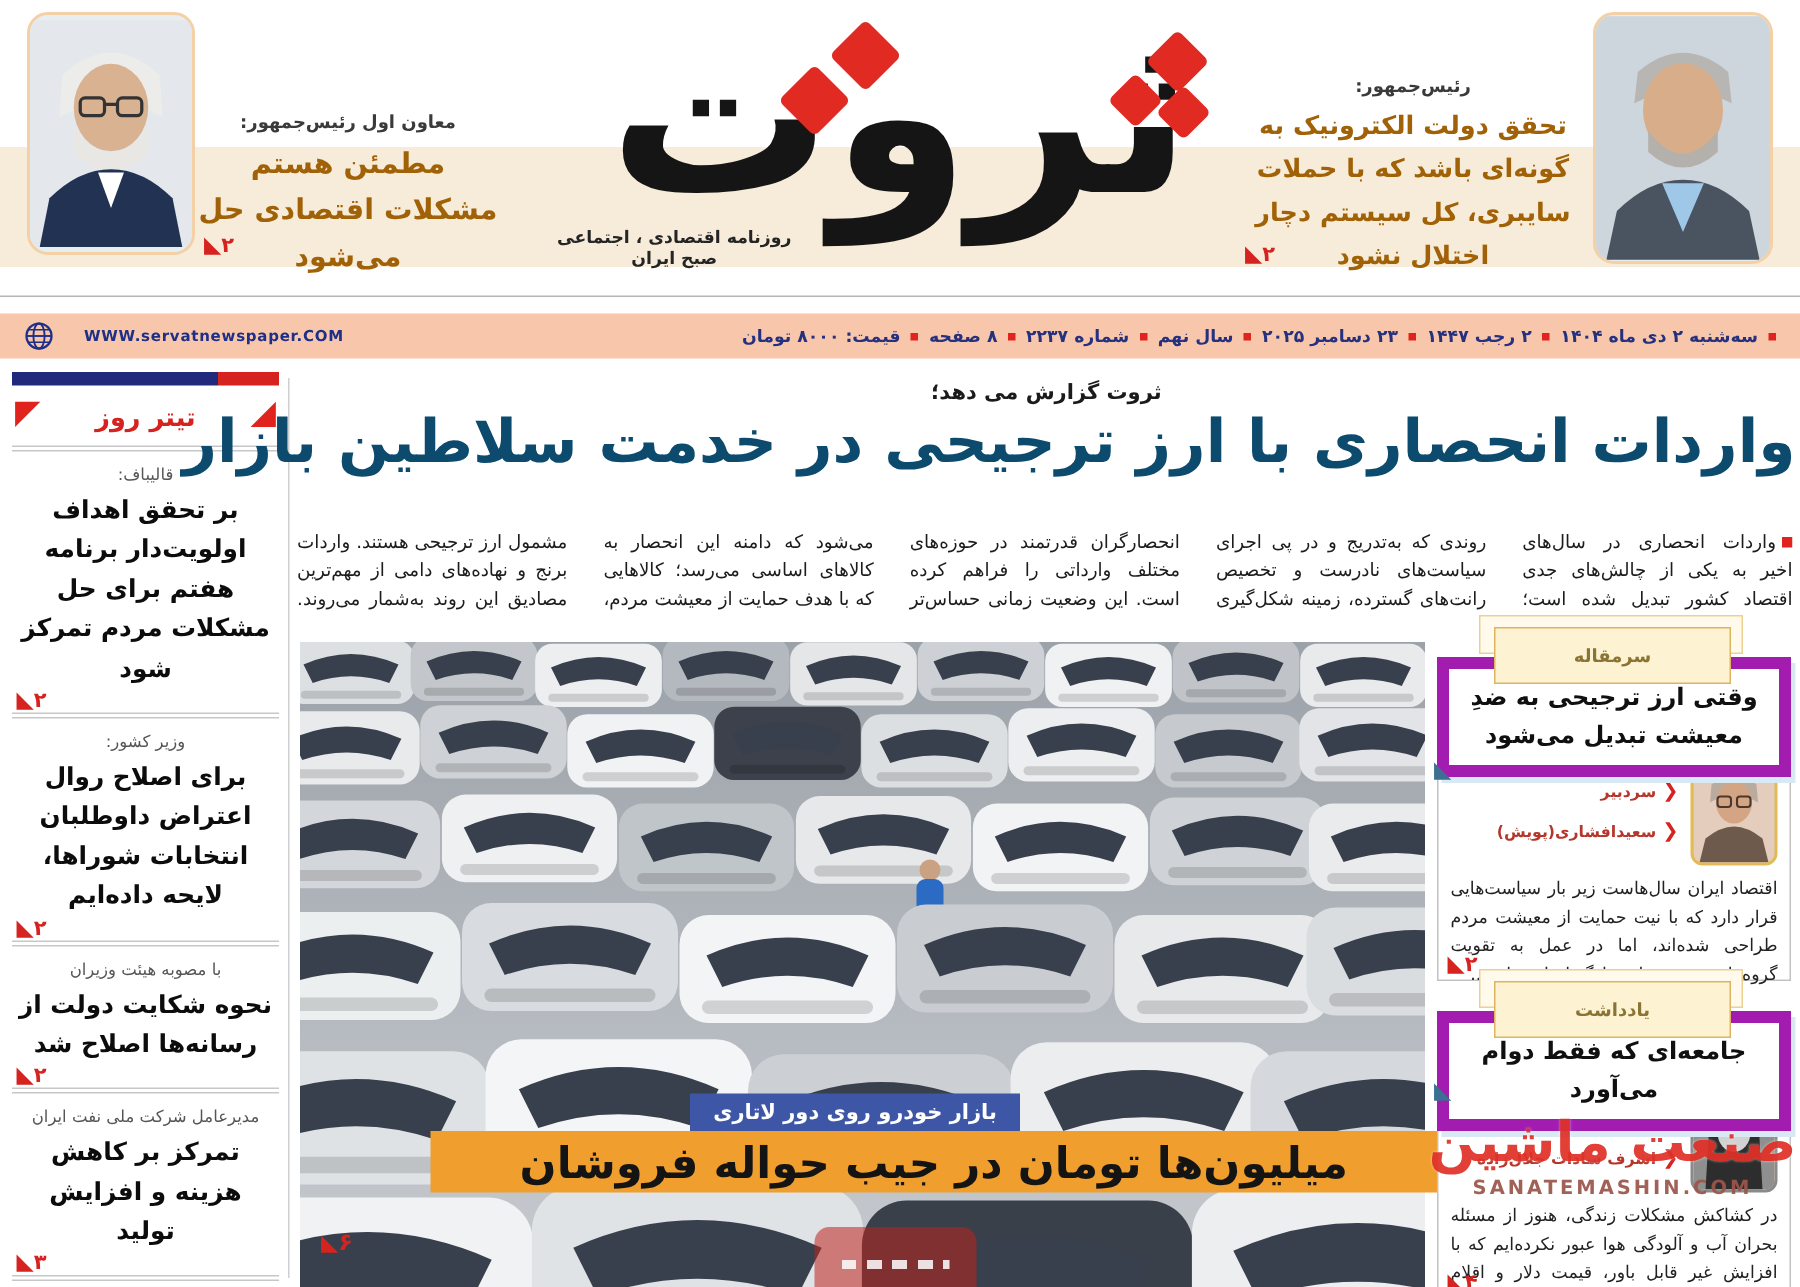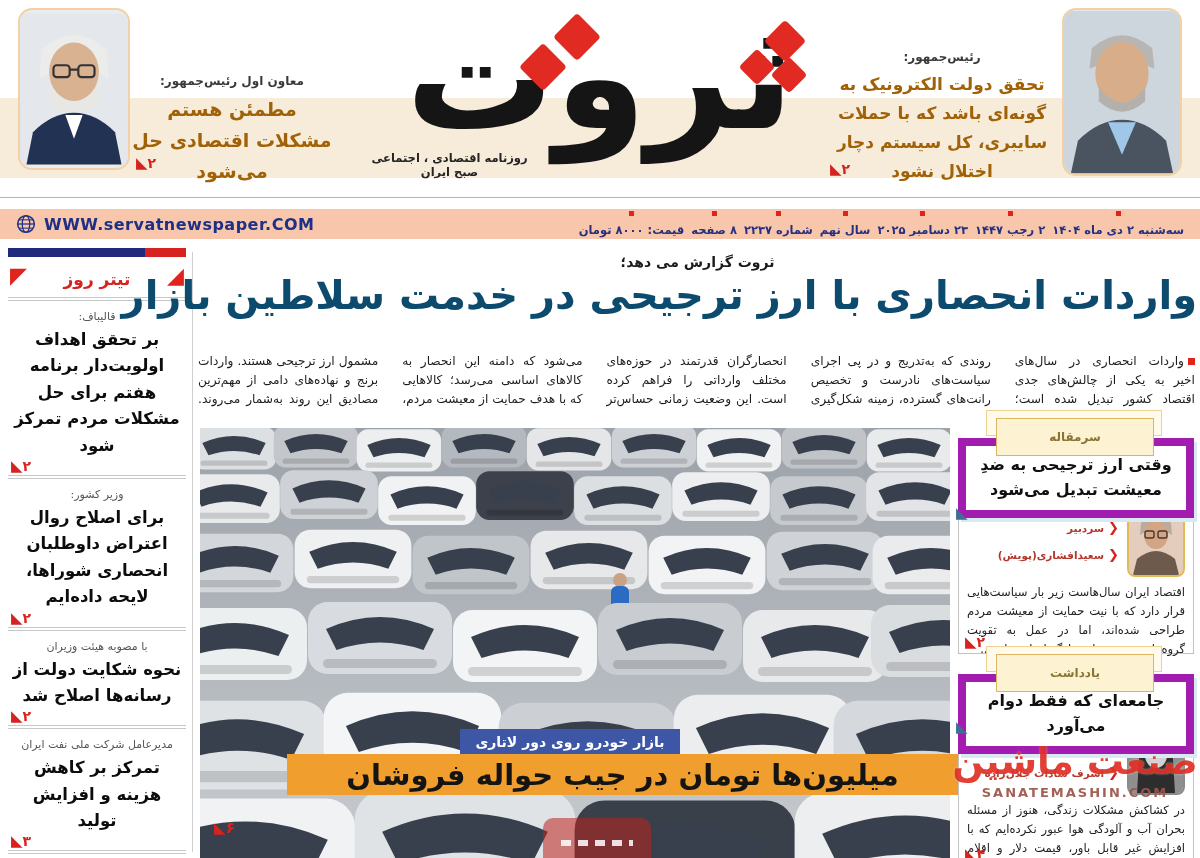--- a/index.html
+++ b/index.html
@@ -33,24 +33,24 @@
 
   
   .pmark { color:#d6231f; font-weight:bold; font-size:14px; line-height:1; white-space:nowrap; }
   .pmark .tri { font-size:15px; }
   .pm-abs { position:absolute; }
 
   
   .datebar { position:absolute; top:209px; left:0; width:1200px; height:30px; background:#f8c6ab;
              display:flex; align-items:center; justify-content:space-between; padding:0 16px; }
   .dates { display:flex; align-items:center; gap:7px; color:#25307f; font-size:11.5px; font-weight:bold; }
-  .seg { display:flex; align-items:center; gap:7px;flex-direction:column; }
+  .seg { display:flex; align-items:center; gap:7px; }
   .red-sq { display:inline-block; width:5px; height:5px; background:#e0231c; flex:0 0 auto; }
-  .site { display:flex; align-items:center; gap:8px; direction:ltr; color:#1d2f86;
-          font-weight:bold; font-size:16px; letter-spacing:.5px; }
+  .site { display:flex; align-items:center; gap:20px; direction:ltr; color:#1d2f86;
+          font-weight:bold; font-size:10px; letter-spacing:.5px; }
 
   
   .sidebar { position:absolute; left:8px; top:248px; width:178px; }
   .sb-topbar { height:9px; background:linear-gradient(to right,#20297b 0 77%,#d6231f 77% 100%); margin-bottom:4px; }
   .sb-head { position:relative; height:36px; display:flex; align-items:center; justify-content:center;
              font-size:17px; font-weight:bold; color:#d6231f; }
   .sb-head .tri-l, .sb-head .tri-r { position:absolute; color:#e0231c; font-size:22px; line-height:1; }
   .sb-head .tri-l { left:2px; top:4px; }
   .sb-head .tri-r { right:2px; top:4px; }
   .sep2 { border-top:1px solid #c7c7c7; border-bottom:1px solid #c7c7c7; height:4px; }
@@ -224,21 +224,21 @@
 
     <div class="sb-item">
       <div class="sb-label">قالیباف:</div>
       <div class="sb-title">بر تحقق اهداف اولویت‌دار برنامه هفتم برای حل مشکلات مردم تمرکز شود</div>
       <span class="pmark pm-abs"><span>۲</span><span class="tri">◣</span></span>
     </div>
     <div class="sep2"></div>
 
     <div class="sb-item">
       <div class="sb-label">وزیر کشور:</div>
-      <div class="sb-title">برای اصلاح روال اعتراض داوطلبان انحصاری شوراها، لایحه داده‌ایم</div>
+      <div class="sb-title">برای اصلاح روال اعتراض داوطلبان انتخابات شوراها، لایحه داده‌ایم</div>
       <span class="pmark pm-abs"><span>۲</span><span class="tri">◣</span></span>
     </div>
     <div class="sep2"></div>
 
     <div class="sb-item">
       <div class="sb-label">با مصوبه هیئت وزیران</div>
       <div class="sb-title">نحوه شکایت دولت از رسانه‌ها اصلاح شد</div>
       <span class="pmark pm-abs"><span>۲</span><span class="tri">◣</span></span>
     </div>
     <div class="sep2"></div>

